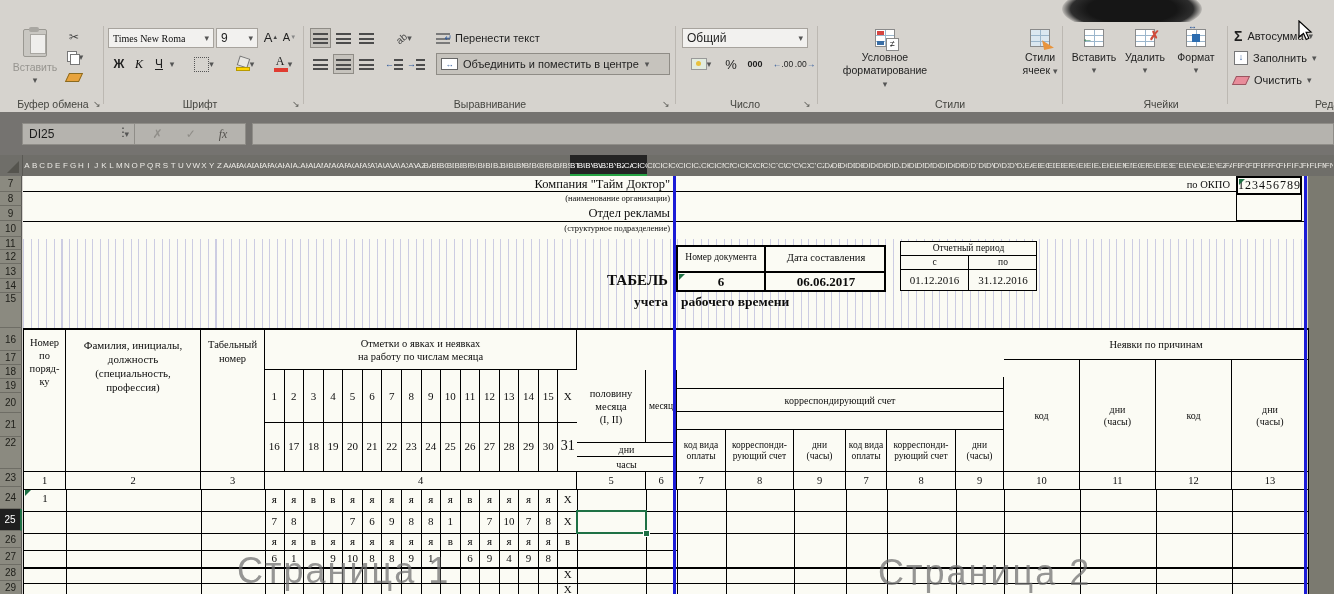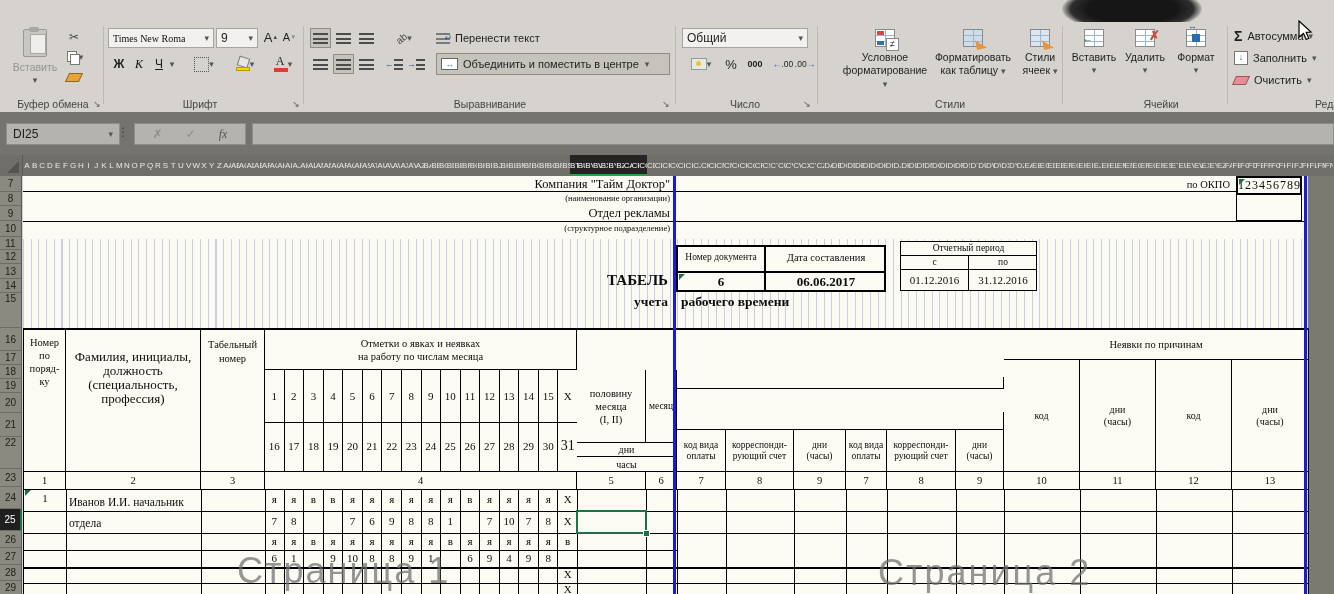--- a/index.html
+++ b/index.html
@@ -212,27 +212,20 @@
 
     <div class="bigbtn" style="left:843px;width:84px">
       <span class="ic grid-ico">
         <span style="position:absolute;left:1px;top:1px;width:7px;height:4px;background:#d64541"></span>
         <span style="position:absolute;left:1px;top:11px;width:7px;height:4px;background:#3a6ea5"></span>
         <span style="position:absolute;right:-5px;bottom:-5px;width:11px;height:11px;background:#fff;border:1px solid #888;font-size:9px;line-height:10px;text-align:center">≠</span>
       </span>
       <span>Условное</span>
       <span><span>форматирование</span> <span class="dd">▾</span></span>
     </div>
-    <div class="bigbtn" style="left:927px;width:92px">
-      <span class="ic grid-ico" style="background:#cfdde8">
-          <span class="brush"></span>
-        </span>
-      <span>Форматировать</span>
-      <span><span>как таблицу</span> <span class="dd">▾</span></span>
-    </div>
     <div class="bigbtn" style="left:1019px;width:42px">
       <span class="ic grid-ico" style="background:#dbe7f0">
           <span class="brush"></span>
         </span>
       <span>Стили</span>
       <span><span>ячеек</span> <span class="dd">▾</span></span>
     </div>
     <div class="glabel" style="left:905px;width:90px">Стили</div>
 
     <div class="bigbtn" style="left:1068px;width:52px">
@@ -271,21 +264,21 @@
     </div>
     <div class="sbtn" style="left:1234px;top:49px;width:110px;height:18px;justify-content:flex-start;font-size:11px">
       <span style="width:12px;height:7px;background:#e88c9a;transform:skewX(-25deg);margin-right:6px;border:1px solid #9a5560"></span>
       <span style="white-space:nowrap">Очистить</span>
       <span class="dd" style="margin-left:5px">▾</span>
     </div>
     <div class="glabel" style="left:1315px;width:120px;text-align:left;overflow:hidden;white-space:nowrap">Редактирование</div>
   </div>
 
   <div class="abs fbar">
-    <div class="fbox" style="left:6px;top:11px;width:114px;height:22px">
+    <div class="fbox" style="left:22px;top:11px;width:114px;height:22px">
       <span>DI25</span>
       <span class="dd" style="margin-left:auto">▾</span>
     </div>
     <div style="position:absolute;left:117px;top:13px;color:#3e3e3e;font-size:12px">⋮</div>
     <div class="fbox" style="left:134px;top:11px;width:112px;height:22px;justify-content:space-around">
       <span style="color:#8f8d88">✗</span>
       <span style="color:#8f8d88">✓</span>
       <span class="ser" style="font-style:italic;color:#55534f">fx</span>
     </div>
     <div class="fbox" style="left:252px;top:11px;width:1082px;height:22px"></div>
@@ -534,21 +527,21 @@
   <div class="abs ser" style="left:681px;top:294px;width:240px;font-size:13.5px;font-weight:bold">рабочего времени</div>
 
   <div class="tbl">
 
     <div class="cell br" style="left:0;top:0;width:42px;height:141px;font-size:10.5px;justify-content:flex-start;padding-top:6px;line-height:13px">
       <span>Номер</span>
         <span>по</span>
         <span>поряд-</span>
         <span>ку</span>
     </div>
-    <div class="cell br" style="left:42px;top:0;width:135px;height:141px;font-size:13px;justify-content:flex-start;padding-top:20px;line-height:14px">
+    <div class="cell br" style="left:42px;top:0;width:135px;height:141px;font-size:11px;justify-content:flex-start;padding-top:8px;line-height:14px">
       <span>Фамилия, инициалы,</span>
         <span>должность</span>
         <span>(специальность,</span>
         <span>профессия)</span>
     </div>
     <div class="cell br" style="left:177px;top:0;width:64px;height:141px;font-size:10.5px;justify-content:flex-start;padding-top:8px;line-height:14px">
       <span>Табельный</span>
         <span>номер</span>
     </div>
 
@@ -596,20 +589,21 @@
     <div class="cell br bb" style="left:553px;top:40px;width:69px;height:73px;font-size:10.5px;line-height:13px">
       <span>половину</span>
         <span>месяца</span>
         <span>(I, II)</span>
     </div>
     <div class="cell br bb" style="left:622px;top:40px;width:31px;height:73px;font-size:9.5px">месяц</div>
     <div class="cell br bb" style="left:553px;top:113px;width:100px;height:14px;font-size:10px">дни</div>
     <div class="cell br" style="left:553px;top:127px;width:100px;height:14px;font-size:10px">часы</div>
 
     <div class="cell br bb" style="left:653px;top:47px;width:327px;height:12px"></div>
+    <div class="cell br bb" style="left:653px;top:59px;width:327px;height:23px;font-size:10px">корреспондирующий счет</div>
     <div class="cell br bb" style="left:653px;top:82px;width:327px;height:18px"></div>
     <div class="cell br" style="left:653px;top:100px;width:49px;height:41px;font-size:9.5px;line-height:11px">
         <span>код вида</span>
         <span>оплаты</span>
       </div>
     <div class="cell br" style="left:702px;top:100px;width:68px;height:41px;font-size:9.5px;line-height:11px">
         <span>корреспонди-</span>
         <span>рующий счет</span>
       </div>
     <div class="cell br" style="left:770px;top:100px;width:52px;height:41px;font-size:9.5px;line-height:11px">
@@ -671,24 +665,20 @@
     <div class="vl" style="left:822px;top:159px;height:107px"></div>
     <div class="vl" style="left:863px;top:159px;height:107px"></div>
     <div class="vl" style="left:932px;top:159px;height:107px"></div>
     <div class="vl" style="left:980px;top:159px;height:107px"></div>
     <div class="vl" style="left:1056px;top:159px;height:107px"></div>
     <div class="vl" style="left:1132px;top:159px;height:107px"></div>
     <div class="vl" style="left:1208px;top:159px;height:107px"></div>
 
     <div class="gtri" style="left:1px;top:160px"></div>
     <div class="cell" style="left:0;top:160px;width:42px;height:16px;font-size:11px">1</div>
-    <div class="ser" style="position:absolute;left:45px;top:162px;font-size:11.5px;line-height:21px">
-      <div>Иванов И.И. начальник</div>
-        <div>отдела</div>
-    </div>
 
     <div class="drow" style="top:159px;height:22px">
         <div style="font-size:11px;line-height:21px">я</div>
         <div style="font-size:11px;line-height:21px">я</div>
         <div style="font-size:11px;line-height:21px">в</div>
         <div style="font-size:11px;line-height:21px">в</div>
         <div style="font-size:11px;line-height:21px">я</div>
         <div style="font-size:11px;line-height:21px">я</div>
         <div style="font-size:11px;line-height:21px">я</div>
         <div style="font-size:11px;line-height:21px">я</div>

